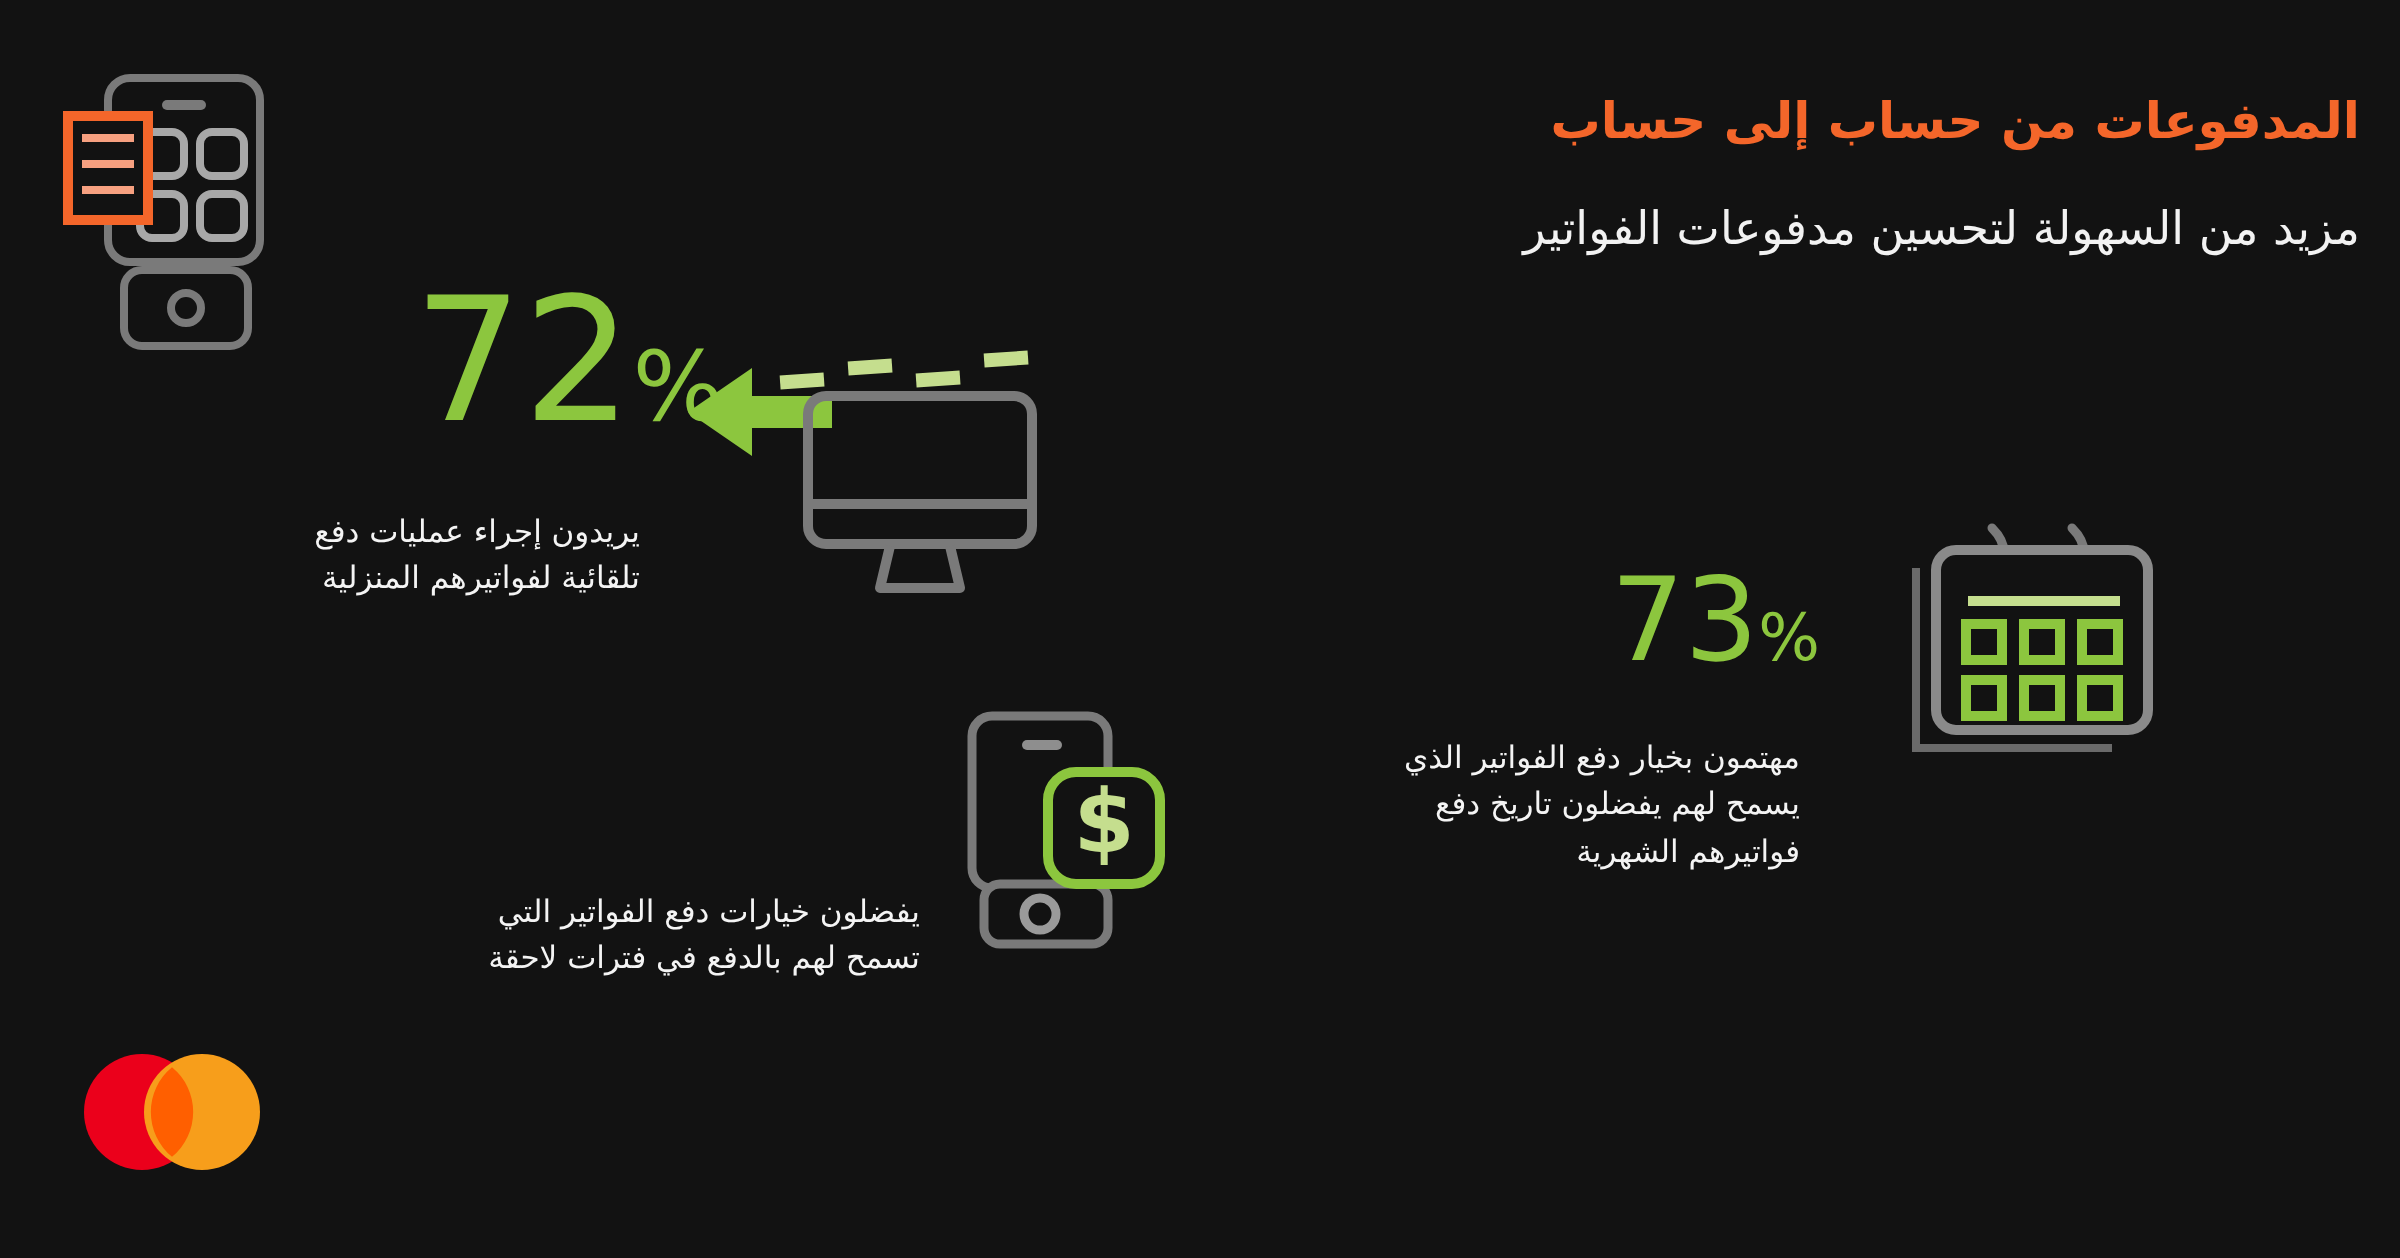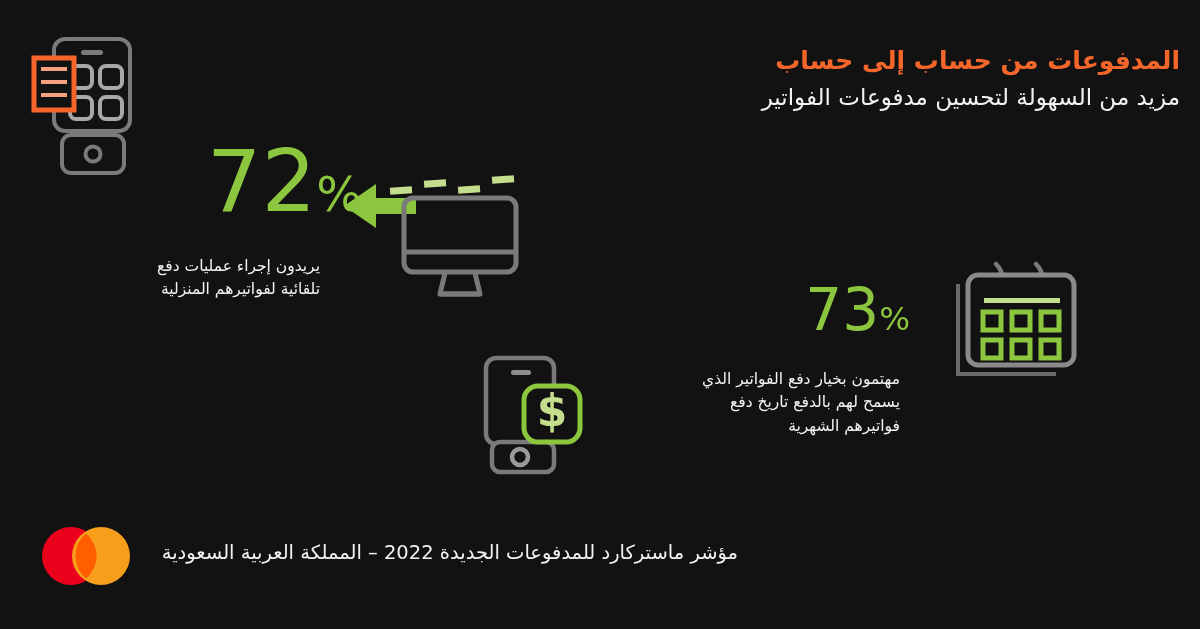--- a/index.html
+++ b/index.html
@@ -23,21 +23,21 @@
     font-weight:bold;
     letter-spacing:.5px;
     line-height:1.2;
     white-space:nowrap;
   }
   .header-sub{
     color:#f2f2f2;
     font-size:23px;
     font-weight:400;
     line-height:1.25;
-    margin-top:7px;
+    margin-top:25px;
     white-space:nowrap;
   }
   .header-icon{top:36px;right:1058px;width:118px;height:142px;}
 
   
   .pct{
     color:#8CC63E;
     font-weight:400;
     line-height:.92;
     direction:ltr;
@@ -133,21 +133,21 @@
       <path d="M103 113 L98 134 L138 134 L133 113" fill="none" stroke="#7A7A7A" stroke-width="5" stroke-linejoin="round"></path>
       <line x1="98" y1="134" x2="138" y2="134" stroke="#7A7A7A" stroke-width="5"></line>
     </svg>
   </div>
 
   <div class="abs pct s73-pct">
     <span>73</span><span class="sign">%</span>
   </div>
   <div class="abs caption s73-cap">
     <div>مهتمون بخيار دفع الفواتير الذي</div>
-    <div>يسمح لهم بالدفع تاريخ دفع</div>
+    <div>يسمح لهم يفضلون تاريخ دفع</div>
     <div>فواتيرهم الشهرية</div>
   </div>
   <div class="abs s73-icon">
     <svg viewBox="0 0 130 122" width="130" height="122" aria-hidden="true">
 
       <path d="M6 22 L6 112 L104 112" fill="none" stroke="#6A6A6A" stroke-width="4"></path>
 
       <path d="M44 2 Q56 14 44 28" fill="none" stroke="#7A7A7A" stroke-width="4.5" stroke-linecap="round"></path>
       <path d="M84 2 Q96 14 84 28" fill="none" stroke="#7A7A7A" stroke-width="4.5" stroke-linecap="round"></path>
 
@@ -157,36 +157,39 @@
 
       <rect x="31" y="50" width="18" height="18" fill="none" stroke="#8CC63E" stroke-width="5"></rect>
       <rect x="60" y="50" width="18" height="18" fill="none" stroke="#8CC63E" stroke-width="5"></rect>
       <rect x="89" y="50" width="18" height="18" fill="none" stroke="#8CC63E" stroke-width="5"></rect>
       <rect x="31" y="78" width="18" height="18" fill="none" stroke="#8CC63E" stroke-width="5"></rect>
       <rect x="60" y="78" width="18" height="18" fill="none" stroke="#8CC63E" stroke-width="5"></rect>
       <rect x="89" y="78" width="18" height="18" fill="none" stroke="#8CC63E" stroke-width="5"></rect>
     </svg>
   </div>
 
+  <div class="abs caption s70-cap">
+    <div>يفضلون خيارات دفع الفواتير التي</div>
+    <div>تسمح لهم بالدفع في فترات لاحقة</div>
+  </div>
   <div class="abs s70-icon">
     <svg viewBox="0 0 112 122" width="112" height="122" aria-hidden="true">
 
       <rect x="6" y="4" width="68" height="86" rx="10" fill="none" stroke="#7A7A7A" stroke-width="4.5"></rect>
 
       <rect x="31" y="16" width="20" height="5" rx="2.5" fill="#8E8E8E"></rect>
 
       <rect x="12" y="88" width="62" height="30" rx="8" fill="#121212" stroke="#7A7A7A" stroke-width="4.5"></rect>
       <circle cx="40" cy="103" r="8" fill="none" stroke="#9A9A9A" stroke-width="4.5"></circle>
 
       <rect x="44" y="32" width="56" height="56" rx="14" fill="#121212" stroke="#8CC63E" stroke-width="5"></rect>
       <text x="72" y="72" text-anchor="middle" font-family="'DejaVu Sans','Liberation Sans',sans-serif" font-size="44" font-weight="bold" fill="#C5DE8E">$</text>
     </svg>
   </div>
 
-  <div class="abs footer-text">مؤشر ماستركارد للمدفوعات الجديدة 2022 – المملكة العربية السعودية</div>
 
   <div class="abs footer-logo">
     <svg viewBox="0 0 118 64" width="118" height="64" aria-hidden="true">
       <circle cx="44" cy="32" r="29" fill="#EB001B"></circle>
       <circle cx="74" cy="32" r="29" fill="#F79E1B"></circle>
       <path d="M59 9.6 a29 29 0 0 0 0 44.8 a29 29 0 0 0 0 -44.8 z" fill="#FF5F00"></path>
     </svg>
   </div>
 
 </div>

